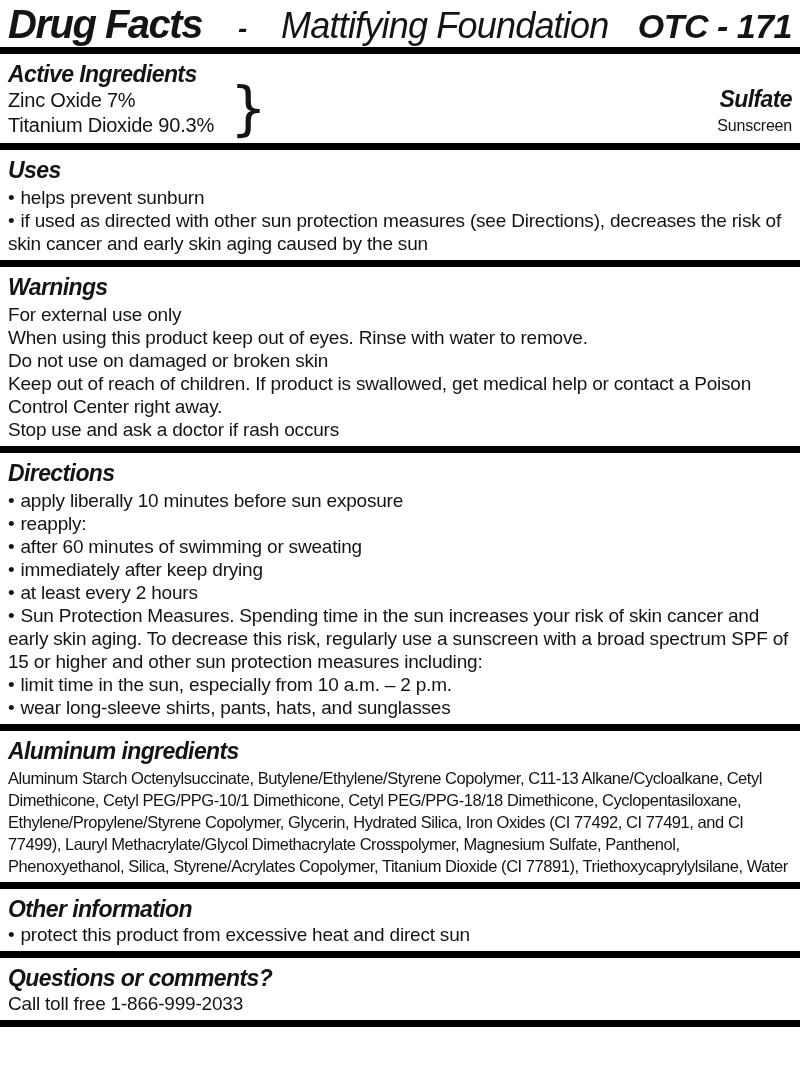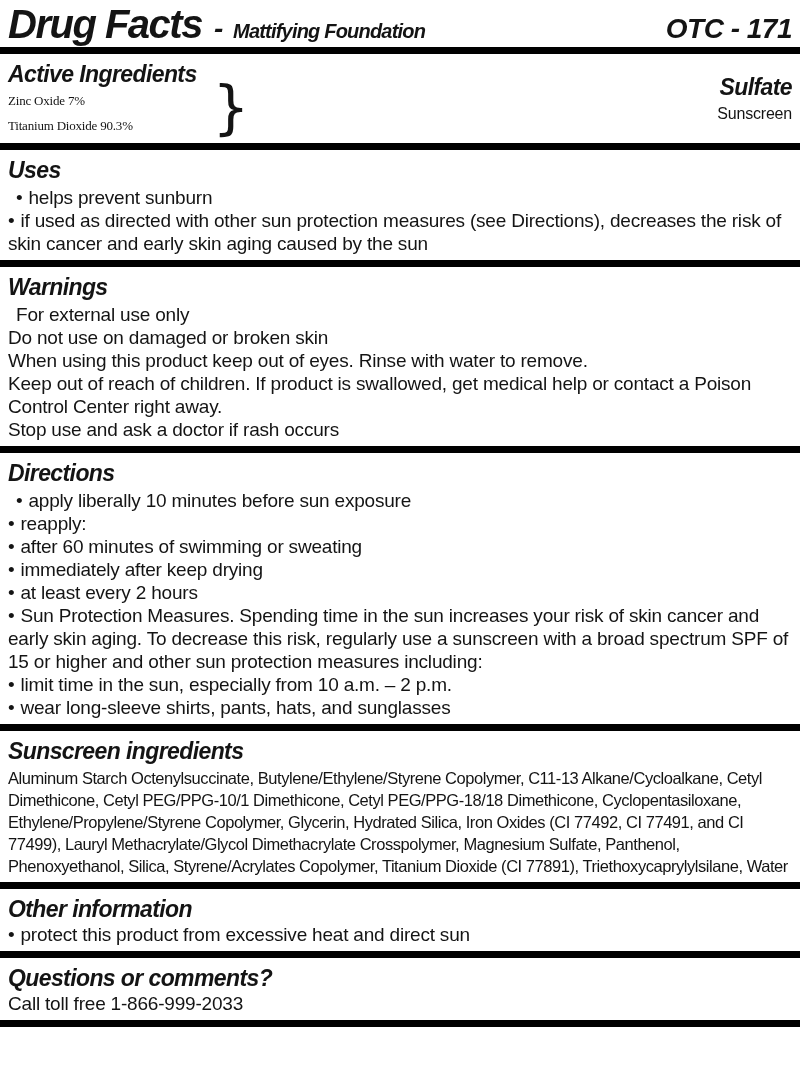--- a/index.html
+++ b/index.html
@@ -19,81 +19,82 @@
     height: 7px;
     background: #000000;
     margin: 0 -8px;
   }
   
   .header {
     display: flex;
     align-items: baseline;
     height: 44px;
     padding-top: 1px;
+    gap: 24px;
   }
   .title {
     font-style: italic;
     font-weight: bold;
     font-size: 40px;
     line-height: 42px;
     letter-spacing: -1.5px;
     white-space: nowrap;
   }
   .title-sep {
     font-style: italic;
     font-weight: bold;
     font-size: 28px;
     margin: 0 10px 0 12px;
   }
   .subtitle {
     font-style: italic;
-    font-weight: bold;
-    font-size: 20px;
+    font-weight: normal;
+    font-size: 36px;
     letter-spacing: -0.8px;
     white-space: nowrap;
   }
   .otc {
     margin-left: auto;
     font-style: italic;
     font-weight: bold;
-    font-size: 28px;
+    font-size: 34px;
     letter-spacing: -0.5px;
     white-space: nowrap;
   }
   
   .section { padding: 7px 0 5px 0; }
   .sec-heading {
     font-style: italic;
     font-weight: bold;
     font-size: 23px;
     line-height: 27px;
     letter-spacing: -0.6px;
   }
   .body-line { font-size: 19px; line-height: 23px; }
   .bullet { display: inline; margin-right: 6px; }
   
-  .active-row { display: flex; align-items: center; }
-  .ai-line { font-size: 13px; line-height: 25px; font-family: Liberation Serif, serif; }
+  .active-row { display: flex; align-items: flex-end; }
+  .ai-line { font-size: 20px; line-height: 25px; }
   .brace {
     font-family: "DejaVu Sans", sans-serif;
     font-size: 58px;
     line-height: 1;
     font-weight: normal;
     margin: 16px 0 0 16px;
   }
   .purpose-col { margin-left: auto; text-align: right; }
   .purpose-value { font-size: 16px; line-height: 25px; }
   
   .fine-print {
     font-size: 16.5px;
     line-height: 22px;
     letter-spacing: -0.45px;
     padding-top: 2px;
   }
-  .mt2 { margin-top: 2px; margin-left: 8px; }
+  .mt2 { margin-top: 2px; }
 </style>
 </head>
 <body>
 
 <div class="label">
 
   <div class="header">
     <span class="title">Drug Facts</span>
     <span class="title-sep">-</span>
     <span class="subtitle">Mattifying Foundation</span>
@@ -120,42 +121,42 @@
   <div class="section">
     <div class="sec-heading">Uses</div>
     <div class="body-line mt2"><span class="bullet">•</span><span>helps prevent sunburn</span></div>
     <div class="body-line"><span class="bullet">•</span><span>if used as directed with other sun protection measures (see Directions), decreases the risk of skin cancer and early skin aging caused by the sun</span></div>
   </div>
   <div class="rule"></div>
 
   <div class="section">
     <div class="sec-heading">Warnings</div>
     <div class="body-line mt2">For external use only</div>
+    <div class="body-line">When using this product keep out of eyes. Rinse with water to remove.</div>
     <div class="body-line">Do not use on damaged or broken skin</div>
-    <div class="body-line">When using this product keep out of eyes. Rinse with water to remove.</div>
     <div class="body-line">Keep out of reach of children. If product is swallowed, get medical help or contact a Poison Control Center right away.</div>
     <div class="body-line">Stop use and ask a doctor if rash occurs</div>
   </div>
   <div class="rule"></div>
 
   <div class="section">
     <div class="sec-heading">Directions</div>
     <div class="body-line mt2"><span class="bullet">•</span><span>apply liberally 10 minutes before sun exposure</span></div>
     <div class="body-line"><span class="bullet">•</span><span>reapply:</span></div>
     <div class="body-line"><span class="bullet">•</span><span>after 60 minutes of swimming or sweating</span></div>
     <div class="body-line"><span class="bullet">•</span><span>immediately after keep drying</span></div>
     <div class="body-line"><span class="bullet">•</span><span>at least every 2 hours</span></div>
     <div class="body-line"><span class="bullet">•</span><span>Sun Protection Measures. Spending time in the sun increases your risk of skin cancer and early skin aging. To decrease this risk, regularly use a sunscreen with a broad spectrum SPF of 15 or higher and other sun protection measures including:</span></div>
     <div class="body-line"><span class="bullet">•</span><span>limit time in the sun, especially from 10 a.m. – 2 p.m.</span></div>
     <div class="body-line"><span class="bullet">•</span><span>wear long-sleeve shirts, pants, hats, and sunglasses</span></div>
   </div>
   <div class="rule"></div>
 
   <div class="section">
-    <div class="sec-heading">Sunscreen ingredients</div>
+    <div class="sec-heading">Aluminum ingredients</div>
     <div class="fine-print">Aluminum Starch Octenylsuccinate, Butylene/Ethylene/Styrene Copolymer, C11-13 Alkane/Cycloalkane, Cetyl Dimethicone, Cetyl PEG/PPG-10/1 Dimethicone, Cetyl PEG/PPG-18/18 Dimethicone, Cyclopentasiloxane, Ethylene/Propylene/Styrene Copolymer, Glycerin, Hydrated Silica, Iron Oxides (CI 77492, CI 77491, and CI 77499), Lauryl Methacrylate/Glycol Dimethacrylate Crosspolymer, Magnesium Sulfate, Panthenol, Phenoxyethanol, Silica, Styrene/Acrylates Copolymer, Titanium Dioxide (CI 77891), Triethoxycaprylylsilane, Water</div>
   </div>
   <div class="rule"></div>
 
   <div class="section">
     <div class="sec-heading">Other information</div>
     <div class="body-line"><span class="bullet">•</span><span>protect this product from excessive heat and direct sun</span></div>
   </div>
   <div class="rule"></div>
 

